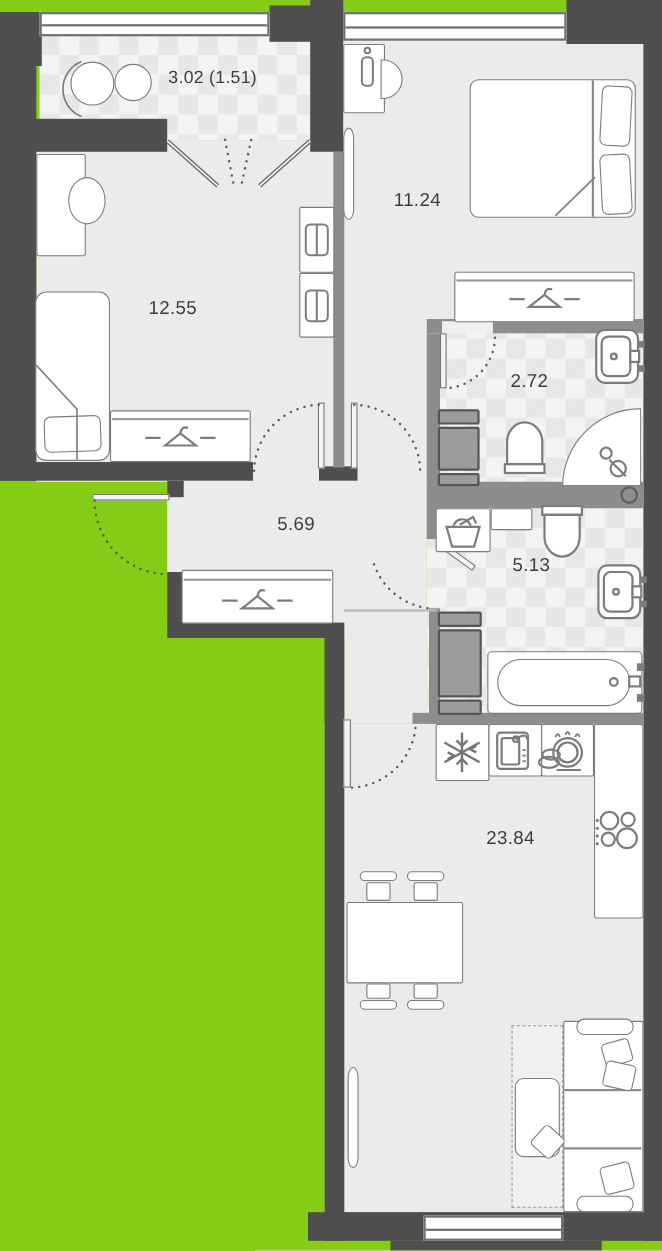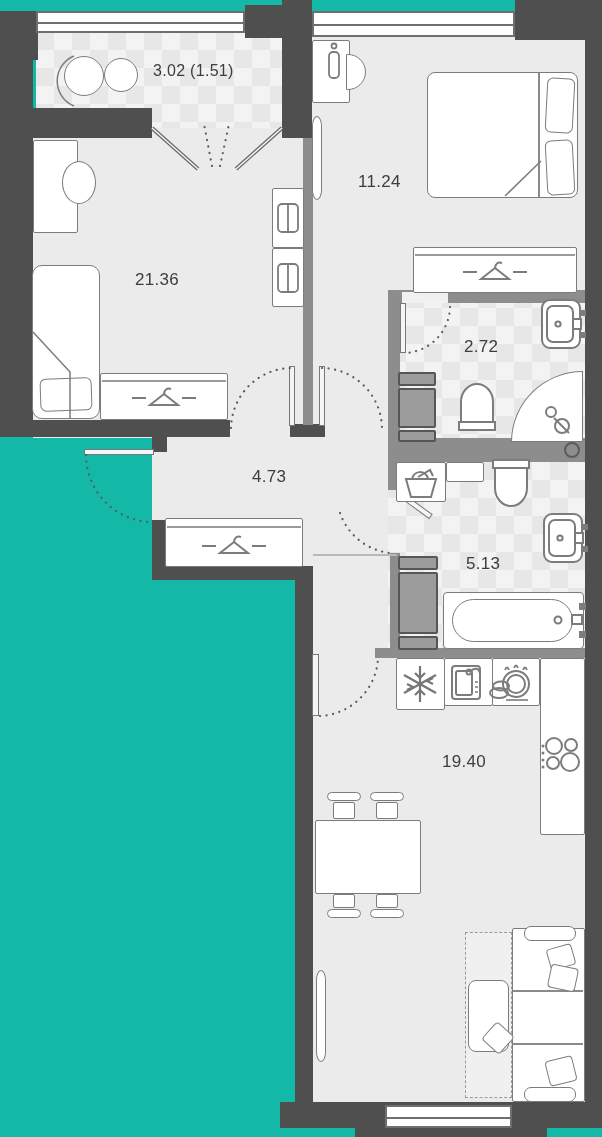--- a/index.html
+++ b/index.html
@@ -1,16 +1,16 @@
 <!DOCTYPE html>
 <html><head>
 <meta charset="utf-8">
 <style>
   html,body{margin:0;padding:0;background:#fff}
-  #plan{position:relative;width:602px;height:1137px;background:#14b8a6;overflow:hidden;
+  #plan{position:relative;width:602px;height:1137px;background:#84cc16;overflow:hidden;
         font-family:"Liberation Sans",sans-serif}
   .a{position:absolute;box-sizing:border-box}
   .wd{background:#4f4f4f}                      
   .wm{background:#8d8d8d}                      
   .fl{background:#ebebeb}                      
   .tl{background-color:#f3f3f3;
       background-image:linear-gradient(45deg,#e7e7e7 25%,transparent 25%,transparent 75%,#e7e7e7 75%),
                        linear-gradient(45deg,#e7e7e7 25%,transparent 25%,transparent 75%,#e7e7e7 75%);
       background-size:36px 36px;background-position:0 0,18px 18px}
   .fu{background:#fff;border:1.5px solid #7c7c7c;border-radius:2px}
@@ -276,20 +276,20 @@
       <g fill="#7c7c7c" stroke="none">
         <circle cx="-21" cy="-12" r="1.5"></circle>
           <circle cx="-21" cy="-5" r="1.5"></circle>
           <circle cx="-21" cy="2" r="1.5"></circle>
           <circle cx="-21" cy="9" r="1.5"></circle>
       </g>
     </g>
   </svg>
 
   <div class="lb" style="left:153px;top:62px;font-size:16px">3.02 (1.51)</div>
-  <div class="lb" style="left:135px;top:270px">21.36</div>
+  <div class="lb" style="left:135px;top:270px">12.55</div>
   <div class="lb" style="left:358px;top:172px">11.24</div>
   <div class="lb" style="left:464px;top:337px">2.72</div>
-  <div class="lb" style="left:252px;top:467px">4.73</div>
-  <div class="lb" style="left:466px;top:554px">5.13</div>
-  <div class="lb" style="left:442px;top:752px">19.40</div>
+  <div class="lb" style="left:252px;top:467px">5.69</div>
+  <div class="lb" style="left:466px;top:504px">5.13</div>
+  <div class="lb" style="left:442px;top:752px">23.84</div>
 
 </div>
 
 </body></html>

